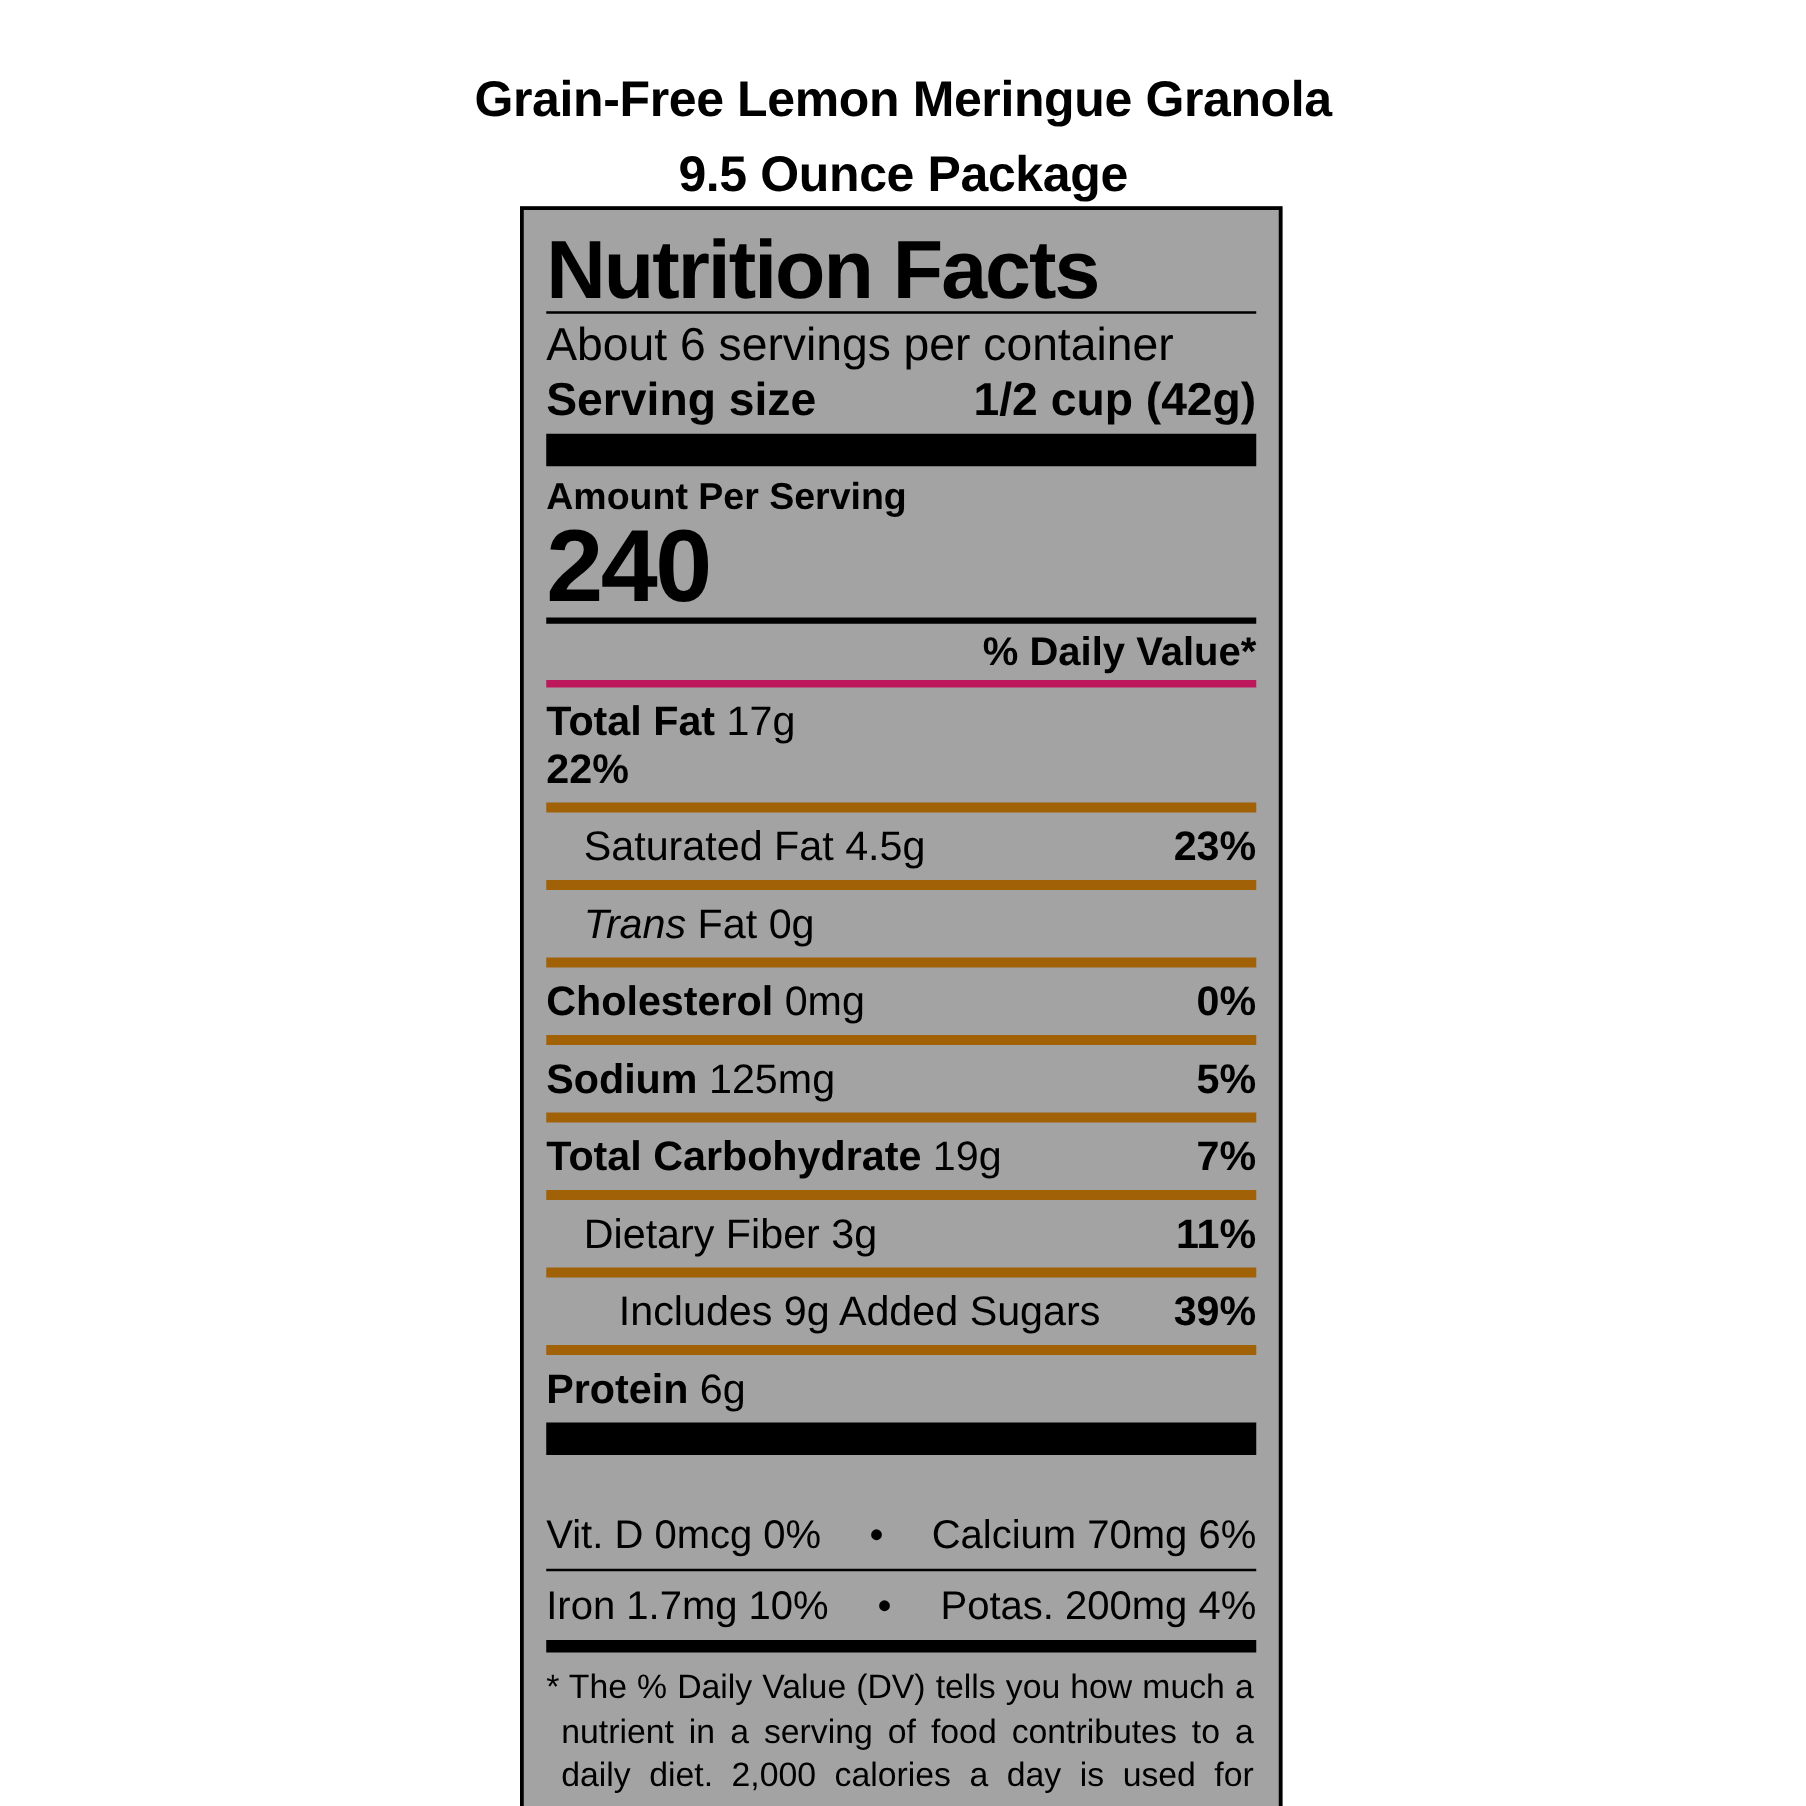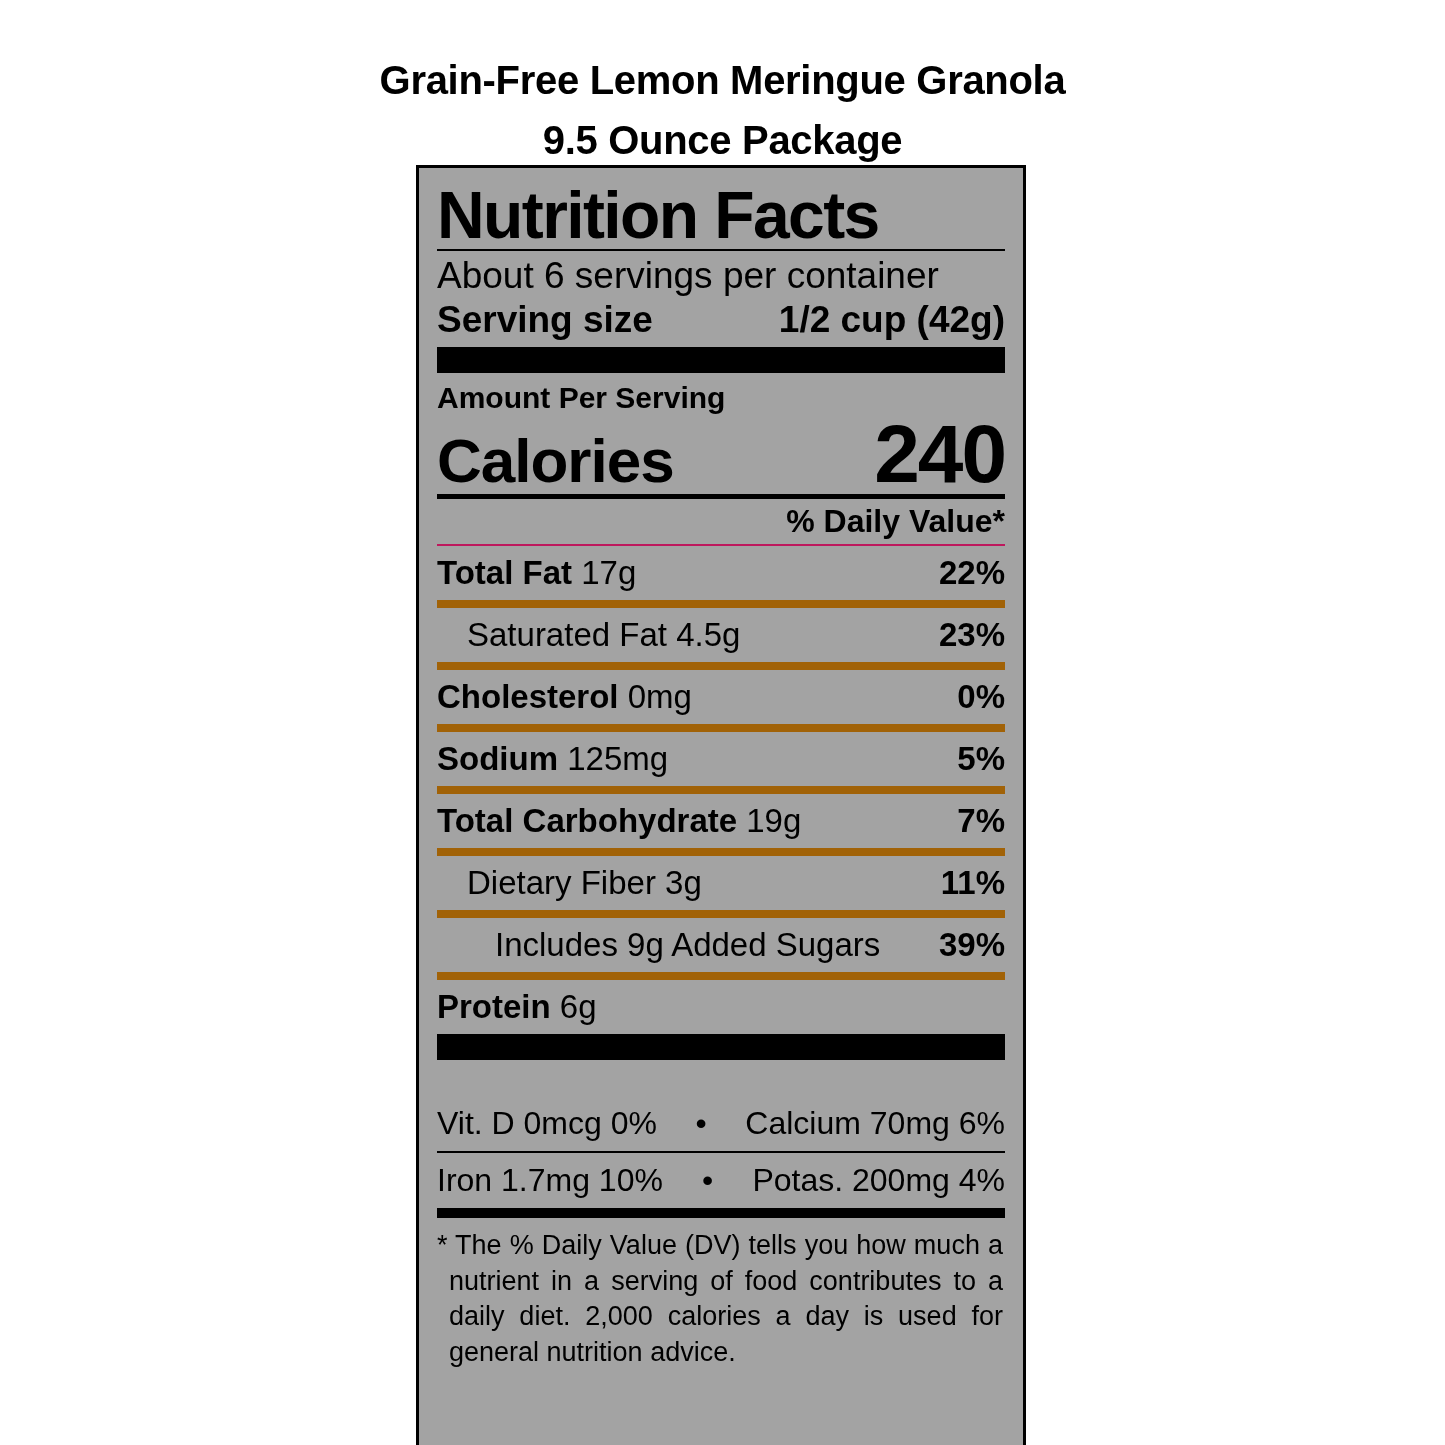--- a/index.html
+++ b/index.html
@@ -116,21 +116,21 @@
 
   .row {
     display: flex;
     justify-content: space-between;
     align-items: baseline;
     font-size: 33px;
     padding: 8px 0 8px 0;
     border-top: 8px solid #a16207;
     white-space: nowrap;
   }
-  .row.first { border-top: 2px solid #be185d; }
+  .row.first { border-top: 6px solid #be185d; flex-direction: column; }
   .row .left { display: block; }
   .row .right { font-weight: bold; }
   .b { font-weight: bold; }
   .i { font-style: italic; }
   .ind1 { padding-left: 30px; }
   .ind2 { padding-left: 58px; }
 
   .vit-row {
     display: flex;
     justify-content: space-between;
@@ -172,38 +172,41 @@
       <div class="serving-size-row">
         <span>Serving size</span>
         <span class="val">1/2 cup (42g)</span>
       </div>
 
       <div class="rule-thick"></div>
 
       <div class="amount-per">Amount Per Serving</div>
 
       <div class="calories-row">
-        <span class="calories-label">Calories</span>
         <span class="calories-value">240</span>
       </div>
 
       <div class="rule-med"></div>
 
       <div class="dv-head">% Daily Value*</div>
 
       <div class="row first">
         <span class="left"><span class="b">Total Fat</span> <span>17g</span></span>
         <span class="right">22%</span>
       </div>
 
       <div class="row">
         <span class="left ind1"><span>Saturated Fat</span> <span>4.5g</span></span>
         <span class="right">23%</span>
       </div>
 
+      <div class="row">
+        <span class="left ind1"><span class="i">Trans</span> <span>Fat 0g</span></span>
+        <span class="right"></span>
+      </div>
 
       <div class="row">
         <span class="left"><span class="b">Cholesterol</span> <span>0mg</span></span>
         <span class="right">0%</span>
       </div>
 
       <div class="row">
         <span class="left"><span class="b">Sodium</span> <span>125mg</span></span>
         <span class="right">5%</span>
       </div>

